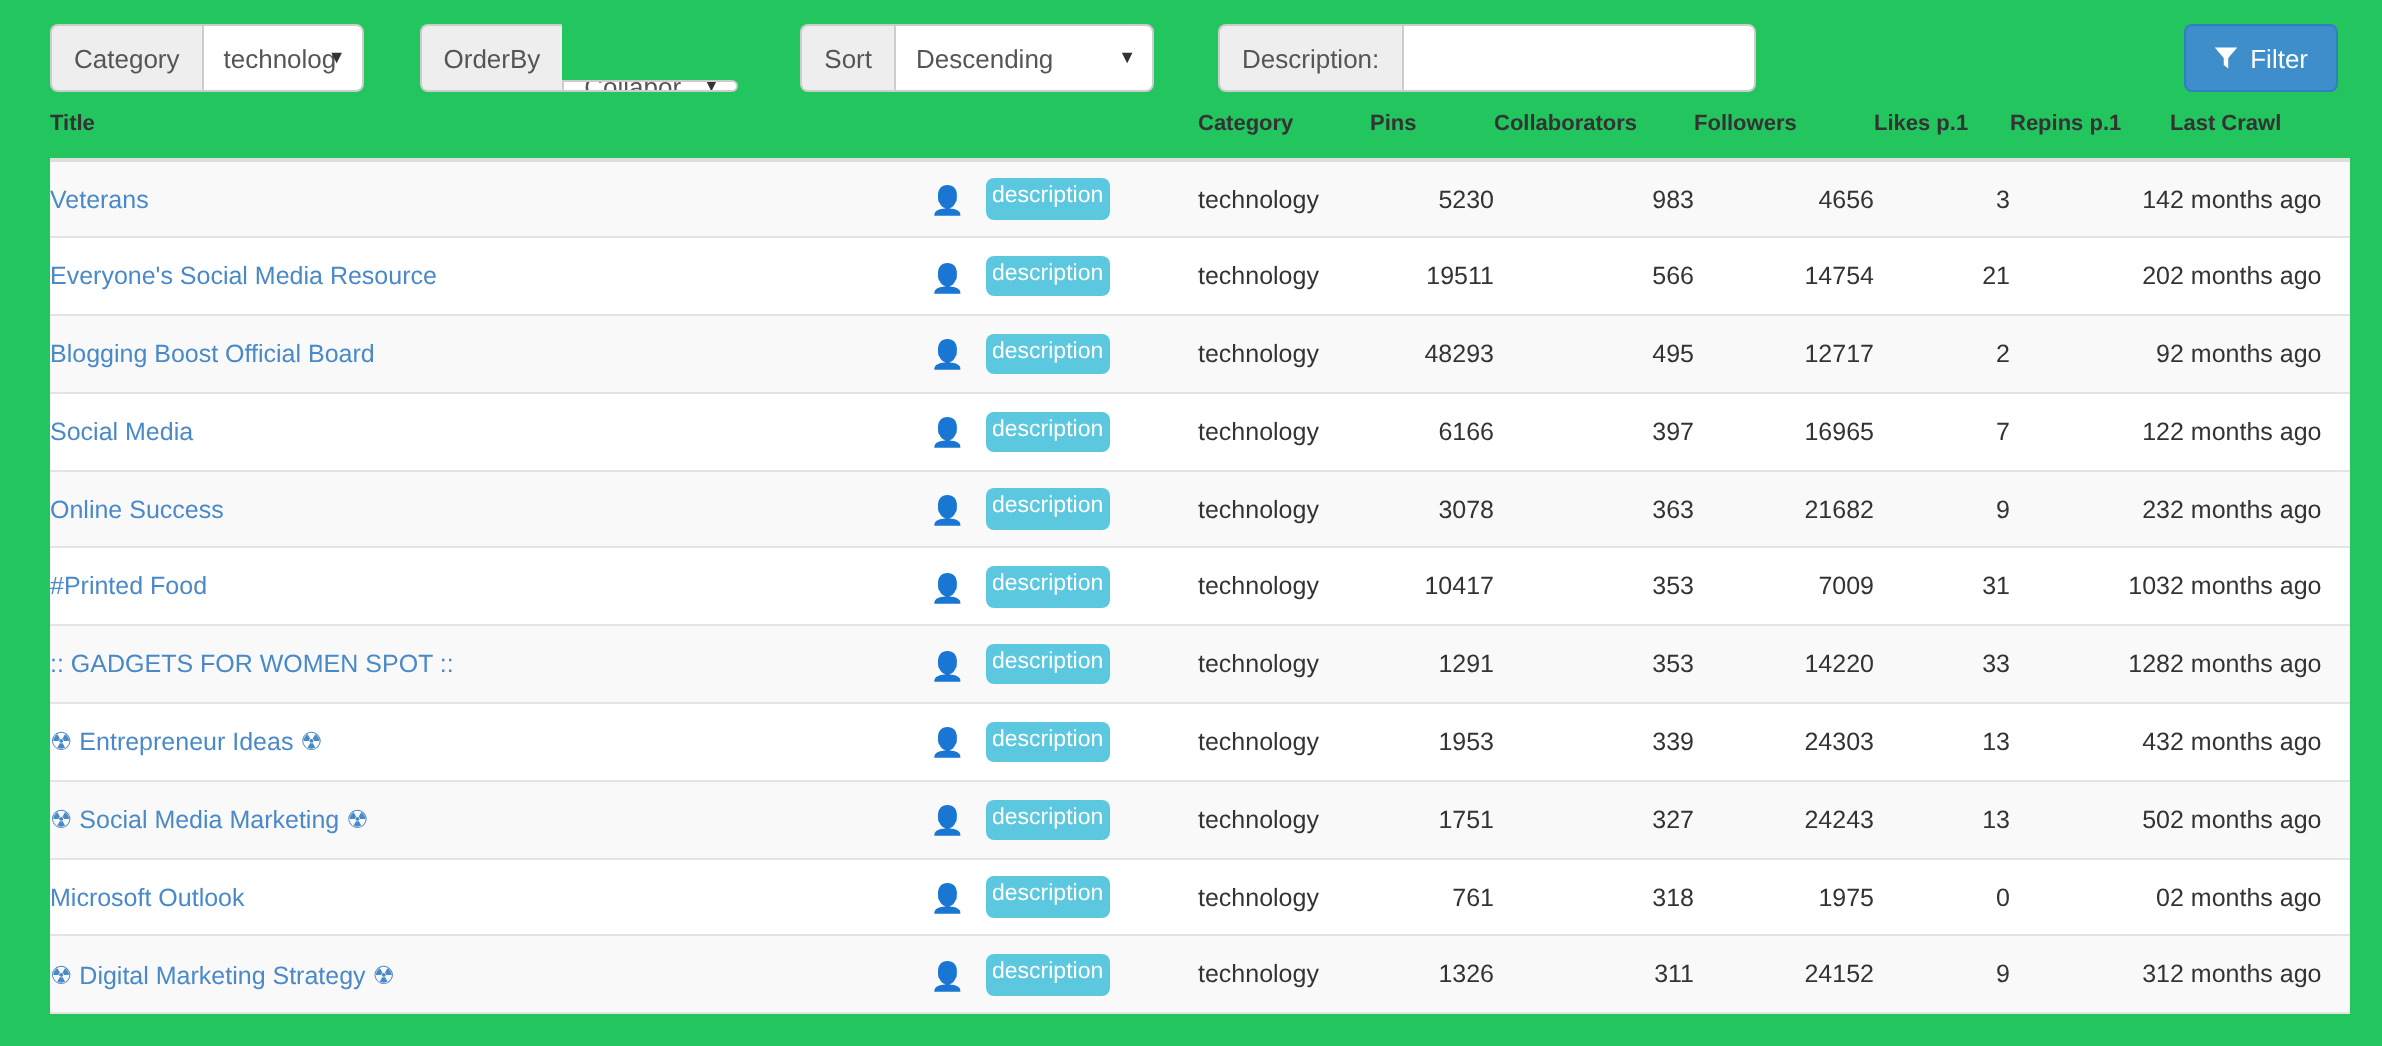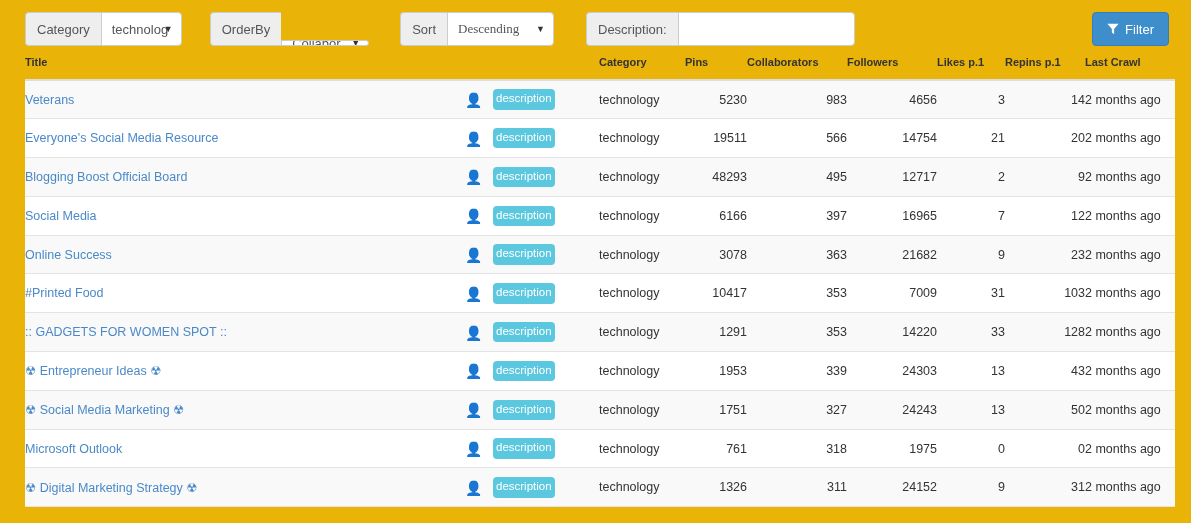--- a/index.html
+++ b/index.html
@@ -8,21 +8,21 @@
     padding: 0;
     background: #ffffff;
     font-family: "Liberation Sans", sans-serif;
     -webkit-font-smoothing: antialiased;
   }
   #app {
     width: 1191px;
     height: 523px;
     position: relative;
     overflow: hidden;
-    background: #eab308;
+    background: #22c55e;
   }
 
   
   .toolbar {
     display: flex;
     align-items: center;
     padding: 10px 22px 8px 25px;
     height: 56px;
   }
   .input-group {
@@ -62,21 +62,21 @@
     position: absolute;
     right: 8px;
     top: 50%;
     transform: translateY(-50%);
     font-size: 9px;
     color: #333;
     line-height: 1;
   }
   .sel-category { width: 81px; }
   .sel-orderby  { width: 88px; margin-top: 28px; }
-  .sel-sort     { width: 107px; font-family: Liberation Serif, serif; }
+  .sel-sort     { width: 130px; }
 
   .ig-input {
     background: #ffffff;
     border: 1px solid #cccccc;
     border-radius: 0 4px 4px 0;
     font-size: 13px;
     color: #555;
     padding: 0 10px;
     outline: none;
     font-family: "Liberation Sans", sans-serif;

